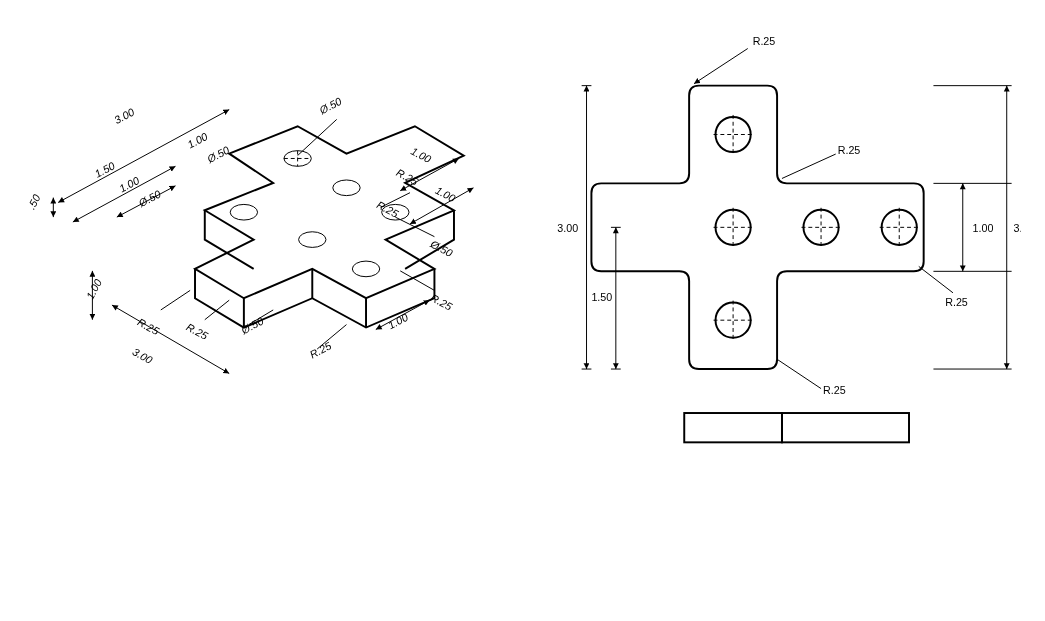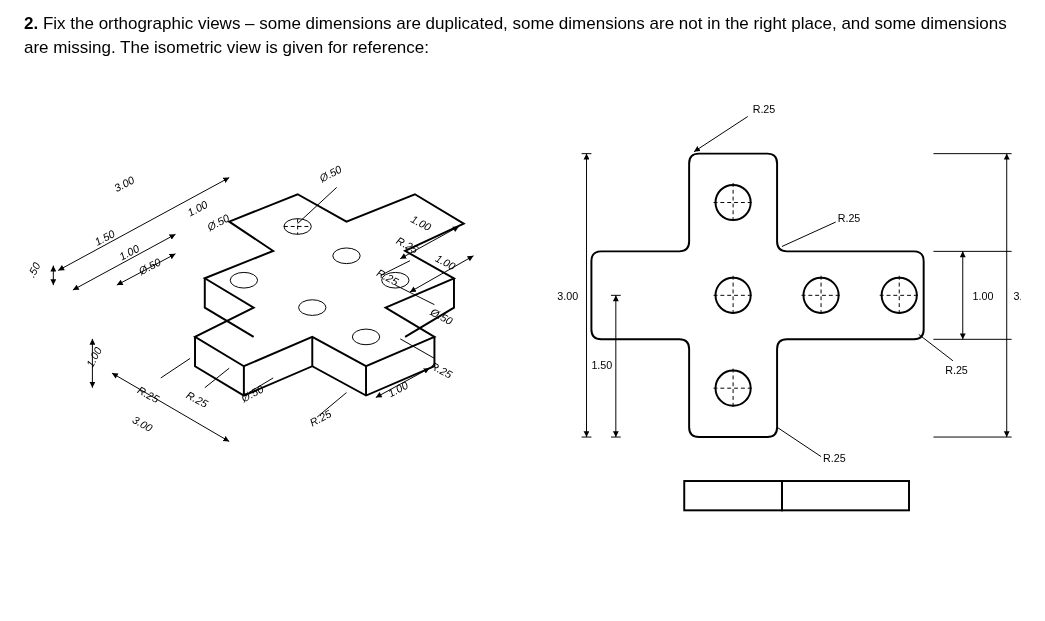--- a/index.html
+++ b/index.html
@@ -11,24 +11,20 @@
   svg text{font-family:Arial,Helvetica,sans-serif;font-size:11px;fill:#000}
   .thin{stroke:#000;stroke-width:1;fill:none}
   .thick{stroke:#000;stroke-width:2;fill:none}
   .dash{stroke:#000;stroke-width:1;fill:none;stroke-dasharray:4 3}
   .arrow{stroke:#000;stroke-width:1}
 </style>
 </head>
 <body>
 <div class="page">
 
-<div class="prompt">
-  <b>2.</b>
-  <span>Fix the orthographic views – some dimensions are duplicated, some dimensions are not in the right place, and some dimensions are missing. The isometric view is given for reference:</span>
-</div>
 
 <div class="figwrap">
 
 <svg width="500" height="420" viewBox="0 0 500 420">
   <defs>
     <marker id="ah" markerWidth="8" markerHeight="8" refX="6" refY="3" orient="auto">
       <path d="M0,0 L6,3 L0,6 z" fill="#000"></path>
     </marker>
     <marker id="ahR" markerWidth="8" markerHeight="8" refX="0" refY="3" orient="auto">
       <path d="M6,0 L0,3 L6,6 z" fill="#000"></path>

